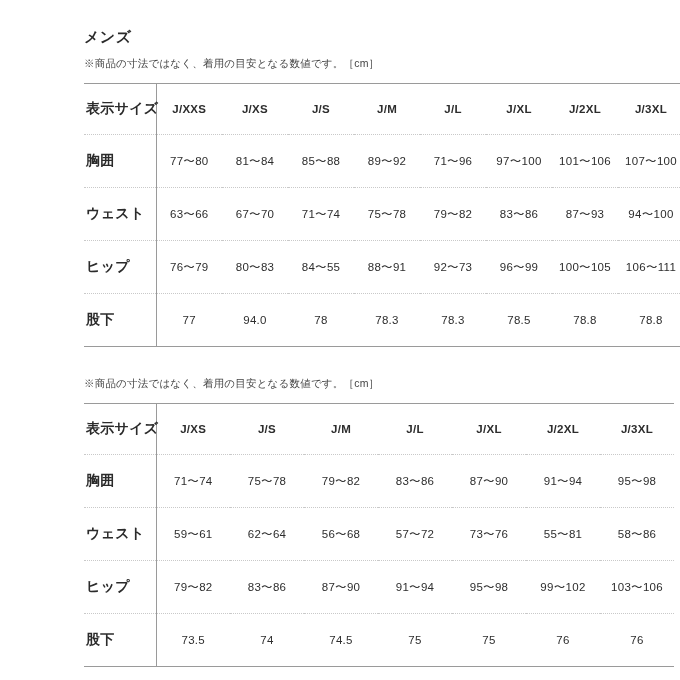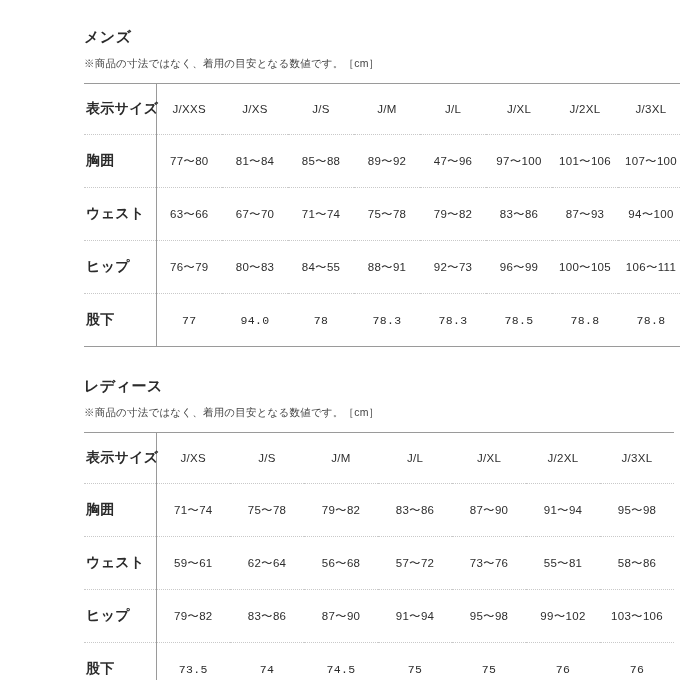--- a/index.html
+++ b/index.html
@@ -51,39 +51,38 @@
     vertical-align: middle;
     border-bottom: 1px dotted #c9c9c9;
     letter-spacing: 0.3px;
     white-space: nowrap;
   }
   table.size-table tr:first-child td {
     border-top: 1px solid #9a9a9a;
   }
   table.size-table tr:last-child td {
     border-bottom: 1px solid #9a9a9a;
-    font-family: Liberation Mono, monospace;
   }
   table.size-table td.rowhead {
     text-align: left;
     font-weight: bold;
     color: #2b2b2b;
     padding-left: 2px;
     border-right: 1px solid #9a9a9a;
     font-size: 14px;
   }
   table.size-table tr:first-child td.rowhead,
   table.size-table tr:first-child td {
     font-weight: bold;
   }
   table.size-table tr:first-child td {
     height: 48px;
   }
   table.size-table tr.header-row td:not(.rowhead) {
-    font-weight: normal;
+    font-weight: bold;
   }
   .spacer {
     height: 26px;
   }
   .men .col-head { width: 66px; }
   .men .col-first { width: 72px; }
   .women .col-head { width: 74px; }
   .women .col-first { width: 72px; }
 </style>
 </head>
@@ -118,21 +117,21 @@
           <td>J/XL</td>
           <td>J/2XL</td>
           <td>J/3XL</td>
         </tr>
         <tr>
           <td class="rowhead">胸囲</td>
           <td>77〜80</td>
           <td>81〜84</td>
           <td>85〜88</td>
           <td>89〜92</td>
-          <td>47〜96</td>
+          <td>71〜96</td>
           <td>97〜100</td>
           <td>101〜106</td>
           <td>107〜100</td>
         </tr>
         <tr>
           <td class="rowhead">ウェスト</td>
           <td>63〜66</td>
           <td>67〜70</td>
           <td>71〜74</td>
           <td>75〜78</td>
@@ -163,21 +162,20 @@
           <td>78.8</td>
           <td>78.8</td>
         </tr>
       </tbody>
     </table>
   </div>
 
   <div class="spacer"></div>
 
   <div class="section women">
-    <h2 class="section-title">レディース</h2>
     <p class="section-note">※商品の寸法ではなく、着用の目安となる数値です。［cm］</p>
 
     <table class="size-table">
       <colgroup>
         <col class="col-first">
         <col class="col-head">
           <col class="col-head">
           <col class="col-head">
         <col class="col-head">
           <col class="col-head">

